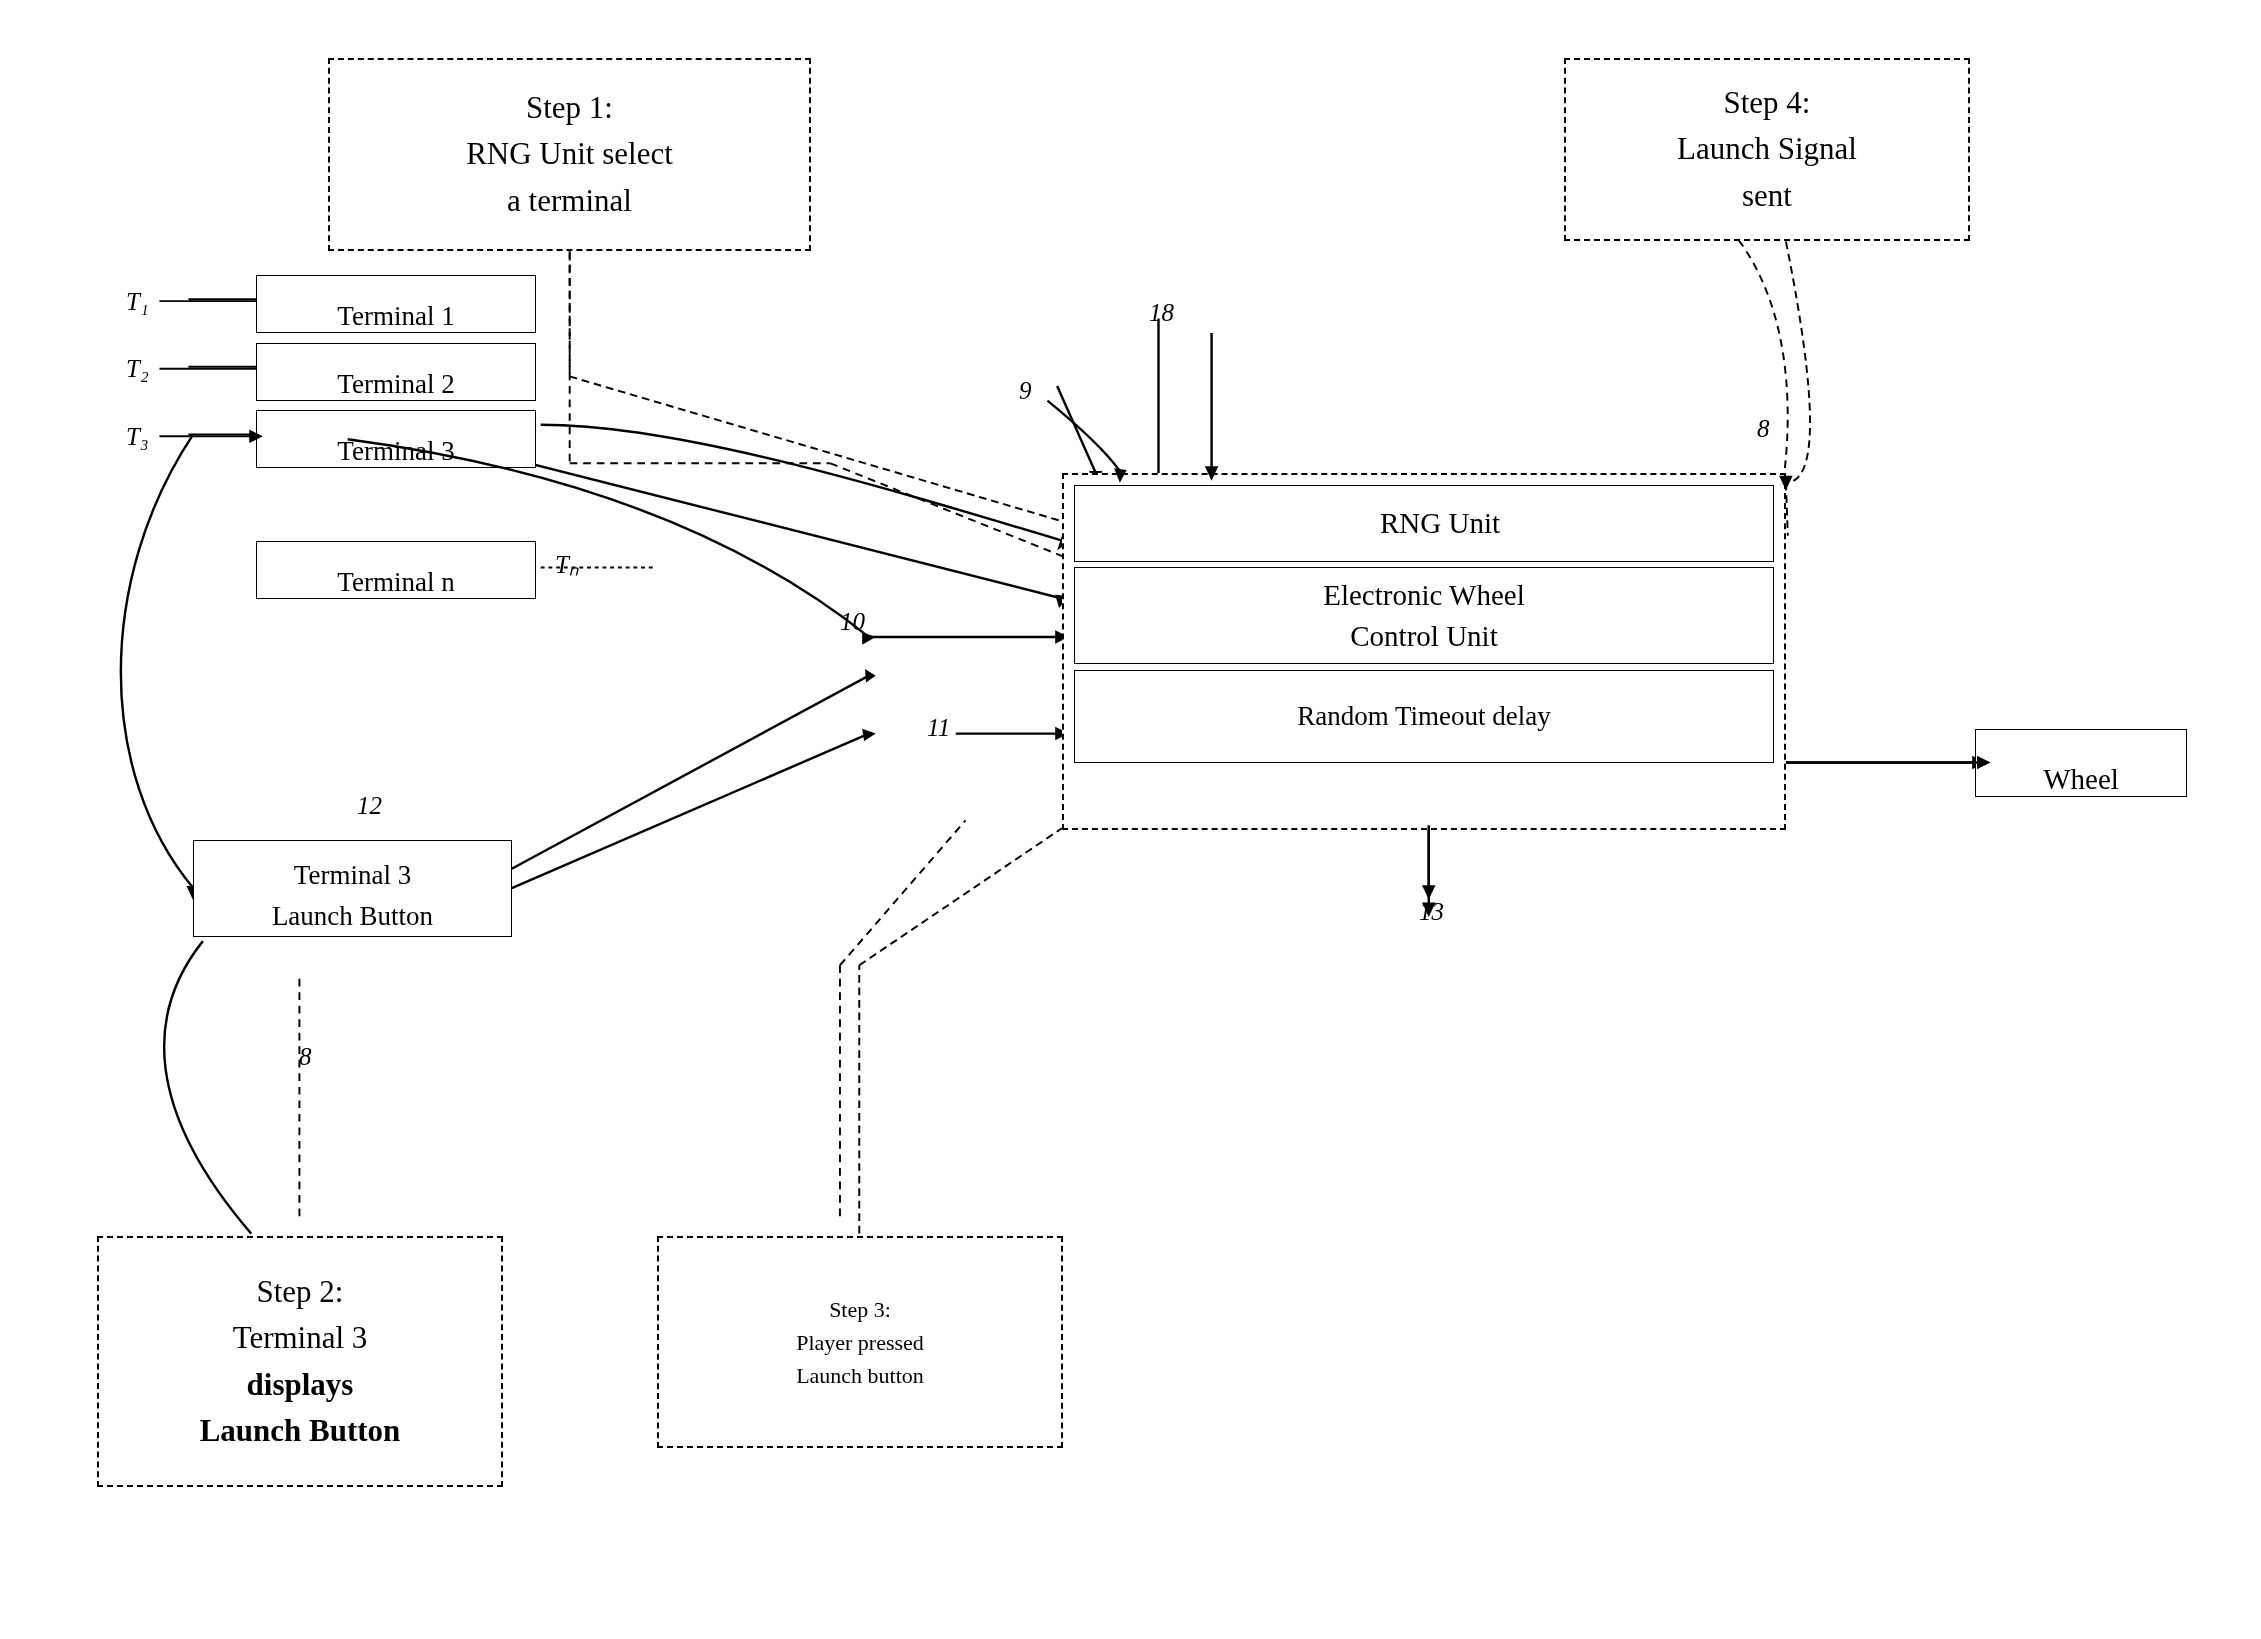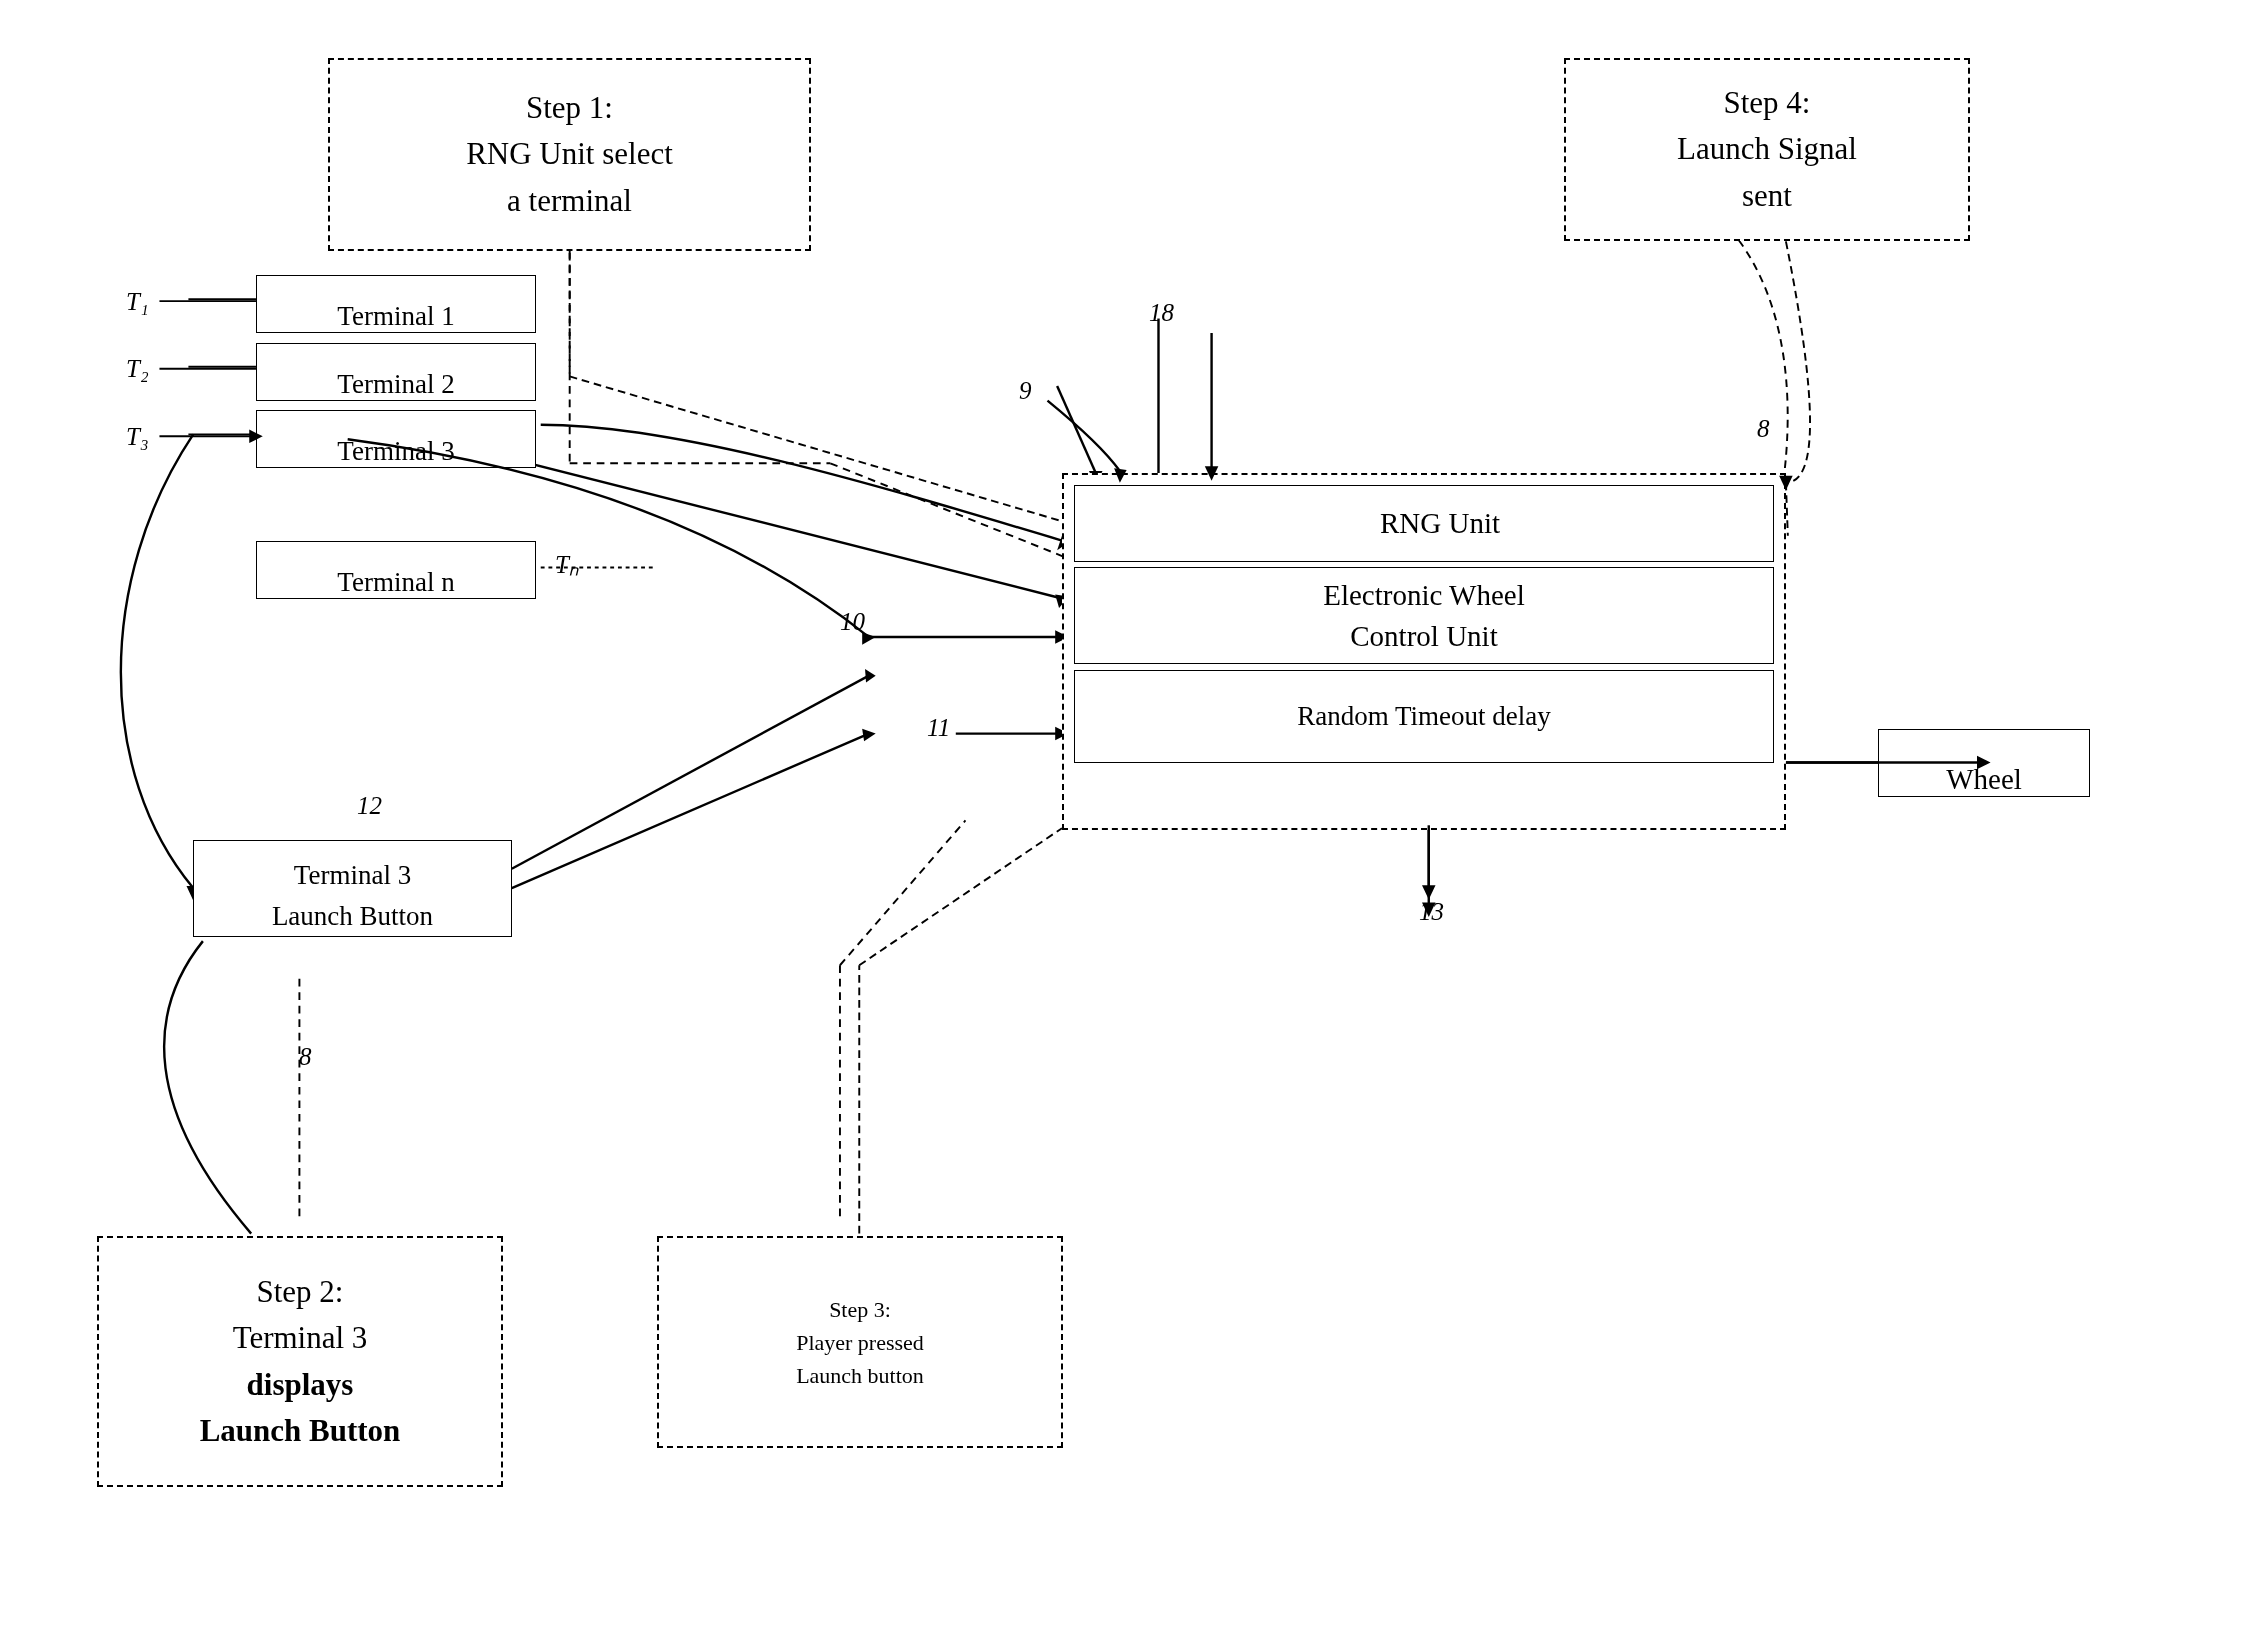--- a/index.html
+++ b/index.html
@@ -165,21 +165,21 @@
     <div class="box-solid" style="position:relative; margin:5.8px 9.7px 0 9.7px; height:97px; display:flex; align-items:center; justify-content:center; border:1.9px solid #000;">
       <span style="font-size:29px; white-space:pre-line; text-align:center; line-height:1.4;">Electronic Wheel
 Control Unit</span>
     </div>
 
     <div class="box-solid" style="position:relative; margin:5.8px 9.7px 0 9.7px; height:93px; display:flex; align-items:center; justify-content:center; border:1.9px solid #000;">
       <span style="font-size:27px;">Random Timeout delay</span>
     </div>
   </div>
 
-  <div class="box-solid" style="left:1878px; top:729px; width:212px; height:68px;">
+  <div class="box-solid" style="left:1975px; top:729px; width:212px; height:68px;">
     <span style="font-size:29px;">Wheel</span>
   </div>
 
   <div class="box-solid" style="left:193px; top:840px; width:319px; height:97px;">
     <span style="white-space:pre-line; text-align:center; line-height:1.5; font-size:27px;">Terminal 3
 Launch Button</span>
   </div>
 
   <div class="box-dashed" style="left:97px; top:1236px; width:406px; height:251px; line-height:1.5;">
     <span style="white-space:pre-line; font-size:31px; font-weight:normal;">Step 2:

